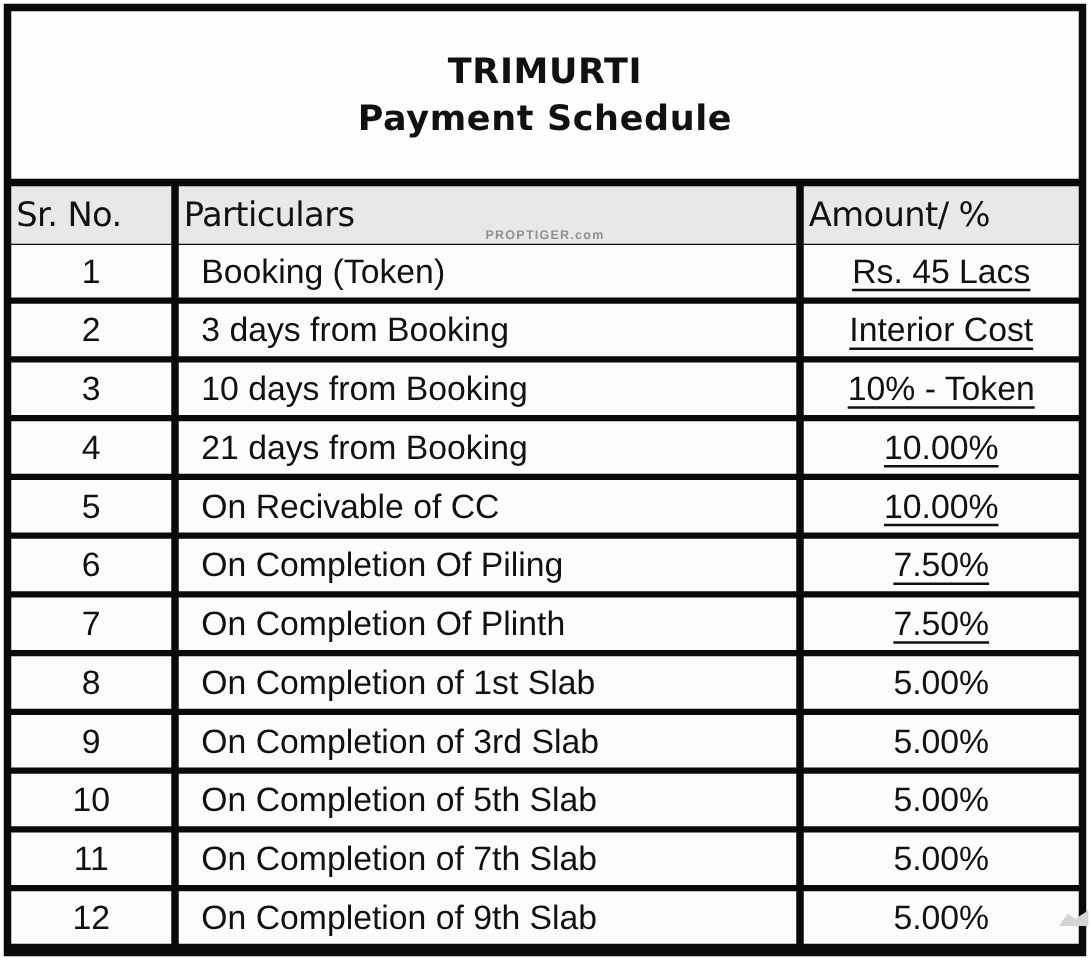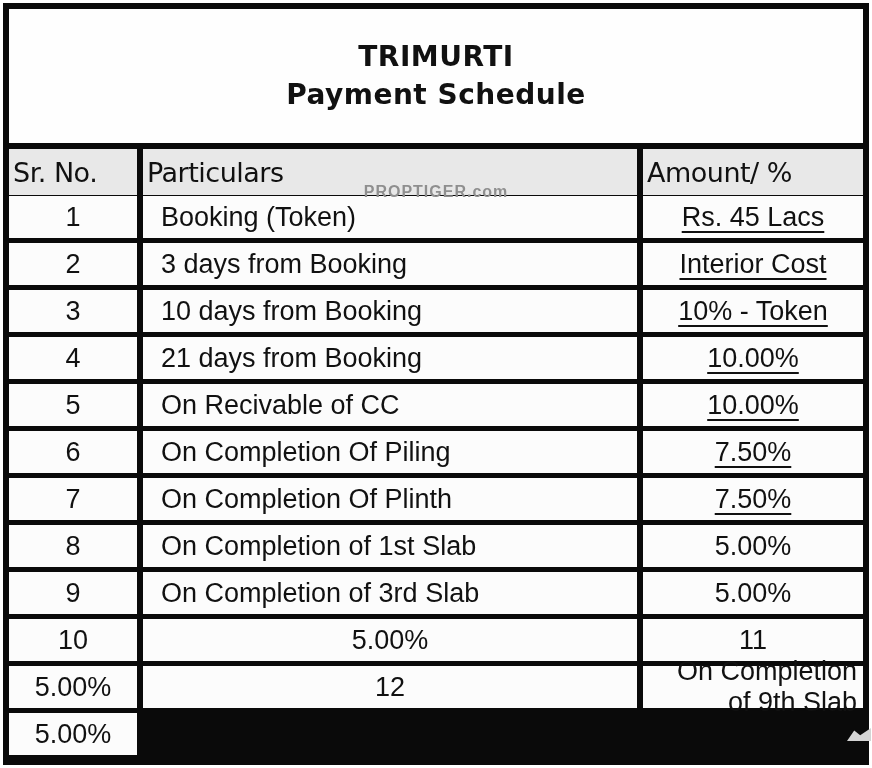--- a/index.html
+++ b/index.html
@@ -79,21 +79,21 @@
     text-decoration: underline;
     text-decoration-thickness: 2px;
     text-underline-offset: 5px;
   }
   .watermark {
     position: absolute;
     top: 183px;
     left: 0;
     width: 872px;
     text-align: center;
-    font-size: 16px;
+    font-size: 10px;
     font-weight: bold;
     color: var(--watermark-color);
     letter-spacing: 1px;
     z-index: 5;
     pointer-events: none;
   }
   .corner-mark {
     position: absolute;
     right: 1px;
     bottom: 0;
@@ -196,25 +196,31 @@
         </div>
         <div class="cell part">
           <span>On Completion of 3rd Slab</span>
         </div>
         <div class="cell amt">
           <span>5.00%</span>
         </div>
         <div class="cell sr">
           <span>10</span>
         </div>
+        <div class="cell part">
+          <span>On Completion of 5th Slab</span>
+        </div>
         <div class="cell amt">
           <span>5.00%</span>
         </div>
         <div class="cell sr">
           <span>11</span>
+        </div>
+        <div class="cell part">
+          <span>On Completion of 7th Slab</span>
         </div>
         <div class="cell amt">
           <span>5.00%</span>
         </div>
         <div class="cell sr">
           <span>12</span>
         </div>
         <div class="cell part">
           <span>On Completion of 9th Slab</span>
         </div>

